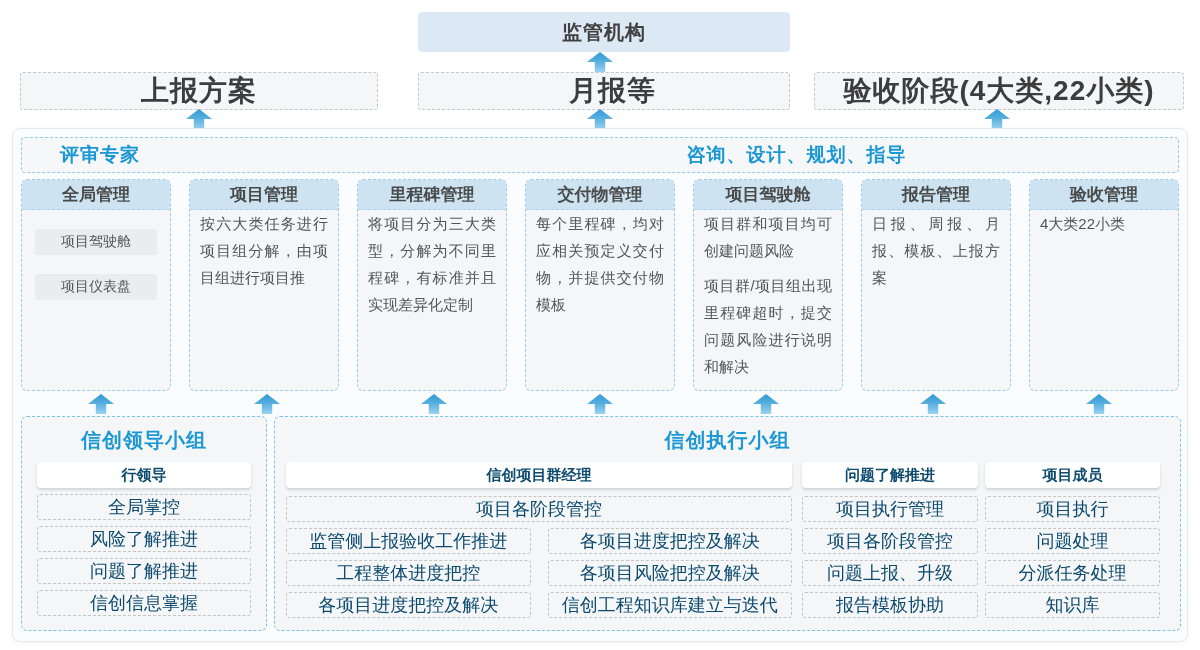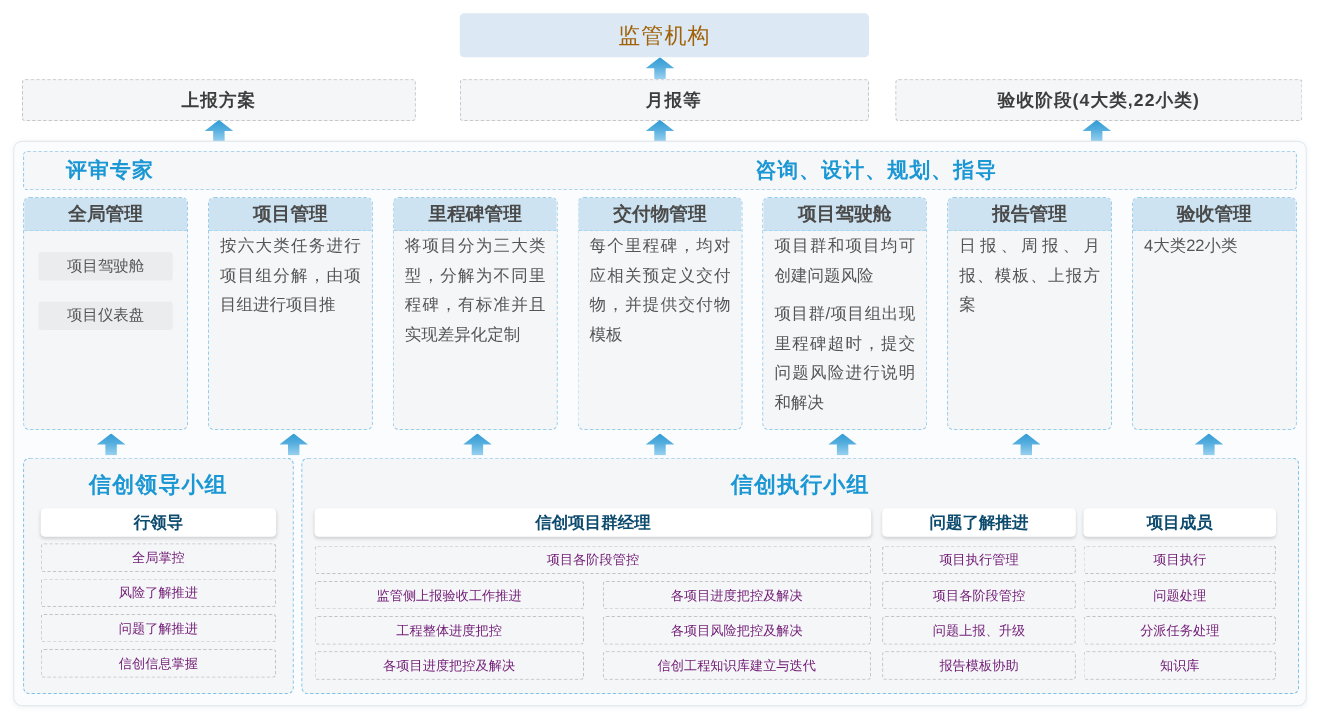--- a/index.html
+++ b/index.html
@@ -9,27 +9,27 @@
     background:#ffffff;
     font-family:"Liberation Sans", sans-serif;
     color:#4d4d4d;
     overflow:hidden;
   }
   
   .regulator {
     position:absolute; left:418px; top:12px; width:372px; height:40px;
     background:#dce8f4; border-radius:4px;
     display:flex; align-items:center; justify-content:center;
-    font-size:20px; font-weight:normal; color:#a16207; letter-spacing:1px;
+    font-size:20px; font-weight:bold; color:#404040; letter-spacing:1px;
   }
   .channel {
     position:absolute; top:72px; height:38px;
     background:#f5f6f8; border:1px dashed #c6c7c9; border-radius:3px;
     display:flex; align-items:center; justify-content:center;
-    font-size:16px; font-weight:bold; color:#3d3d3d; letter-spacing:1px;
+    font-size:28px; font-weight:bold; color:#3d3d3d; letter-spacing:1px;
   }
   .ch0 { left:20px;  width:358px; }
   .ch1 { left:418px; width:372px;padding-left:17px; }
   .ch2 { left:814px; width:370px; }
   
   .arrow {
     position:absolute; width:26px; height:20px;
     background:linear-gradient(180deg,#2f9ad5 0%,#55aede 45%,#9bd2f0 100%);
     clip-path:polygon(50% 0,100% 50%,70% 50%,70% 100%,30% 100%,30% 50%,0 50%);
   }
@@ -89,21 +89,21 @@
   }
   .role-pill {
     height:26px; background:#ffffff; border-radius:4px;
     box-shadow:0 2px 3px rgba(0,0,0,.14);
     display:flex; align-items:center; justify-content:center;
     font-size:15px; font-weight:bold; color:#0c4a6e;
   }
   .d-item {
     height:26px; border:1px dashed #c3c4c6; border-radius:3px;
     display:flex; align-items:center; justify-content:center;
-    font-size:12px; color:#701a75; white-space:nowrap;
+    font-size:18px; color:#0c4a6e; white-space:nowrap;
   }
   .leader-inner { position:absolute; left:15px; right:15px; top:45px; }
   .leader-inner .d-item { margin-top:6px; }
   .leader-inner .d-item:first-of-type { margin-top:8px; }
   .area { position:absolute; top:45px; }
   .pg-area { left:11px;  width:506px; }
   .pm-area { left:527px; width:176px; }
   .mb-area { left:710px; width:175px; }
   .area .d-item { margin-top:6px; }
   .area .role-pill + .d-item,

